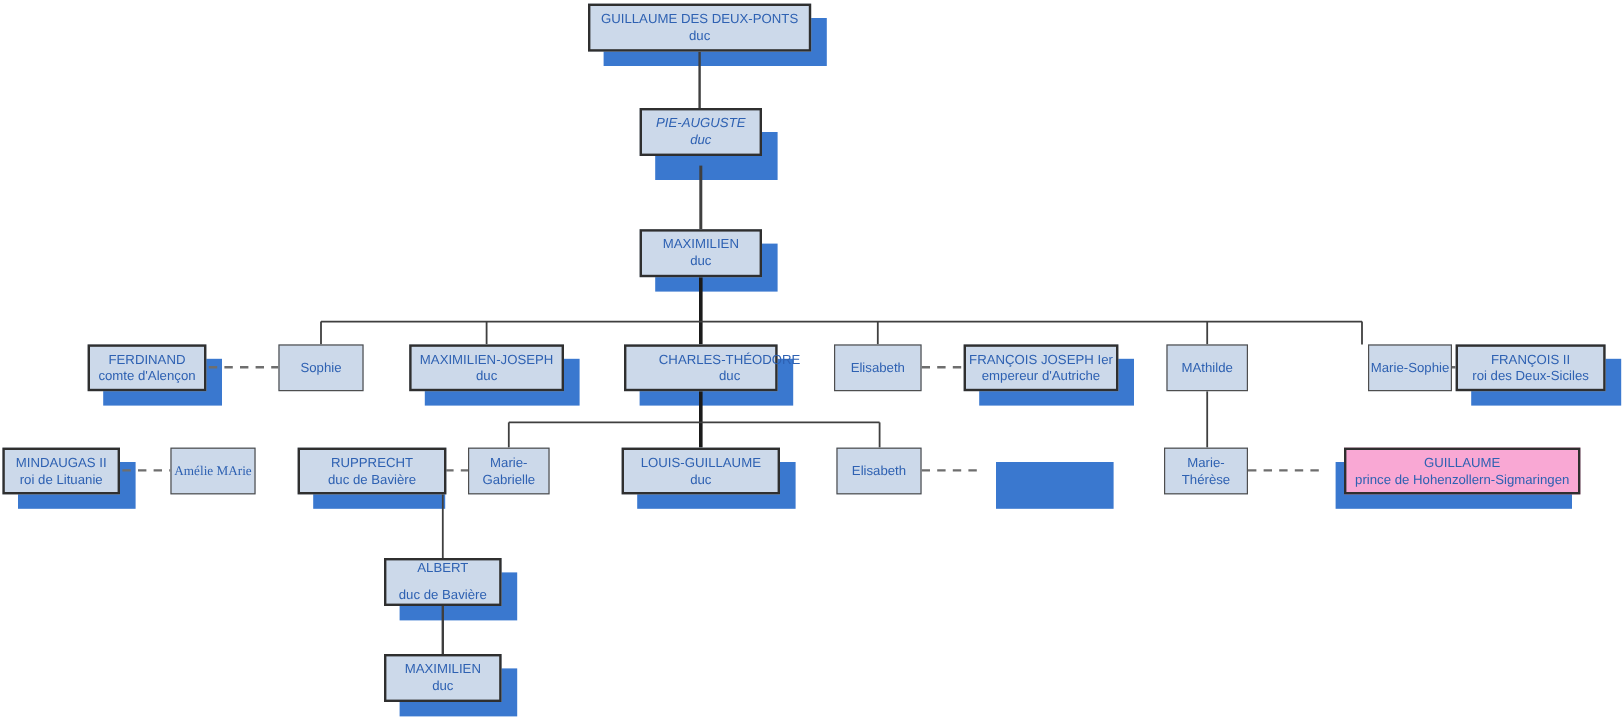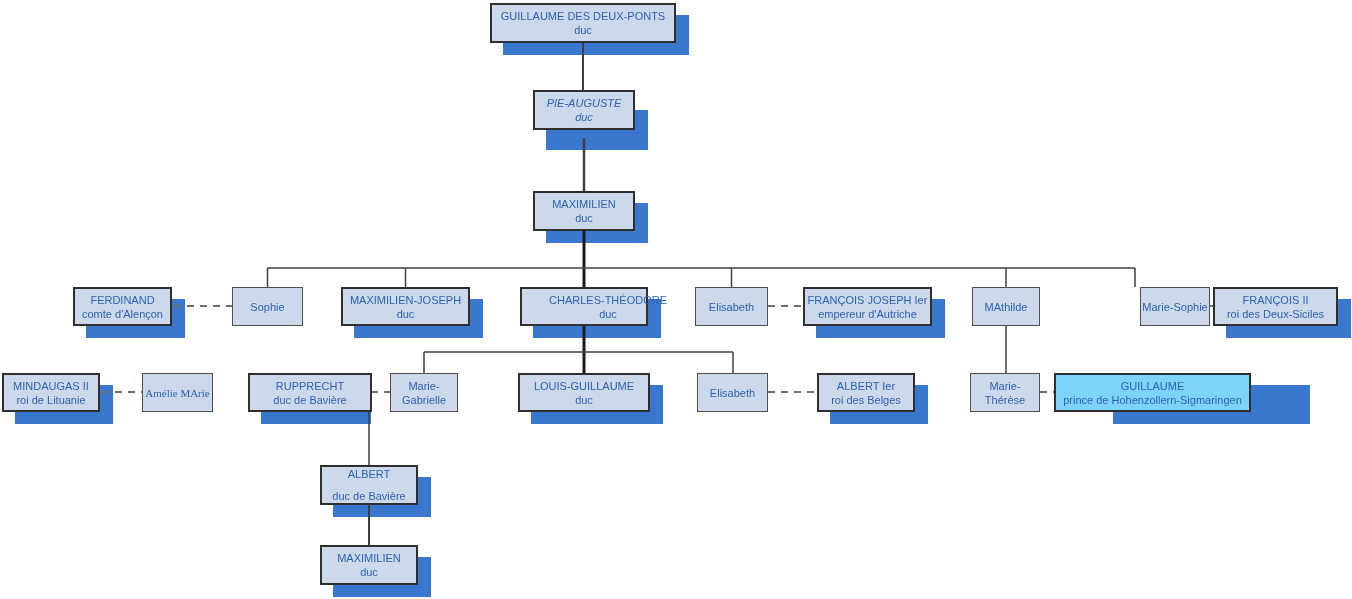--- a/index.html
+++ b/index.html
@@ -137,29 +137,25 @@
       <span>Marie-</span>
       <span>Gabrielle</span>
     </div>
     <div class="node m" style="left: 518px; top: 373px; width: 132px; height: 39px; background: rgb(204, 217, 234); color: rgb(46, 97, 178);">
       <span>LOUIS-GUILLAUME</span>
       <span>duc</span>
     </div>
     <div class="node f" style="left: 697px; top: 373px; width: 71px; height: 39px; background: rgb(204, 217, 234); color: rgb(46, 97, 178);">
       <span>Elisabeth</span>
     </div>
-    <div class="node m" style="left: 817px; top: 373px; width: 98px; height: 39px; background: rgb(204, 217, 234); color: rgb(46, 97, 178);">
-      <span>ALBERT Ier</span>
-      <span>roi des Belges</span>
-    </div>
     <div class="node f" style="left: 970px; top: 373px; width: 70px; height: 39px; background: rgb(204, 217, 234); color: rgb(46, 97, 178);">
       <span>Marie-</span>
       <span>Thérèse</span>
     </div>
-    <div class="node m" style="left: 1054px; top: 373px; width: 197px; height: 39px; background: #7dd3fc; color: rgb(46, 97, 178);">
+    <div class="node m" style="left: 1120px; top: 373px; width: 197px; height: 39px; background: #f9a8d4; color: rgb(46, 97, 178);">
       <span>GUILLAUME</span>
       <span>prince de Hohenzollern-Sigmaringen</span>
     </div>
     <div class="node m" style="left: 320px; top: 465px; width: 98px; height: 40px; background: rgb(204, 217, 234); color: rgb(46, 97, 178); justify-content: space-between;">
       <span>ALBERT</span>
       <span>duc de Bavière</span>
     </div>
     <div class="node m" style="left: 320px; top: 545px; width: 98px; height: 40px; background: rgb(204, 217, 234); color: rgb(46, 97, 178);">
       <span>MAXIMILIEN</span>
       <span>duc</span>

